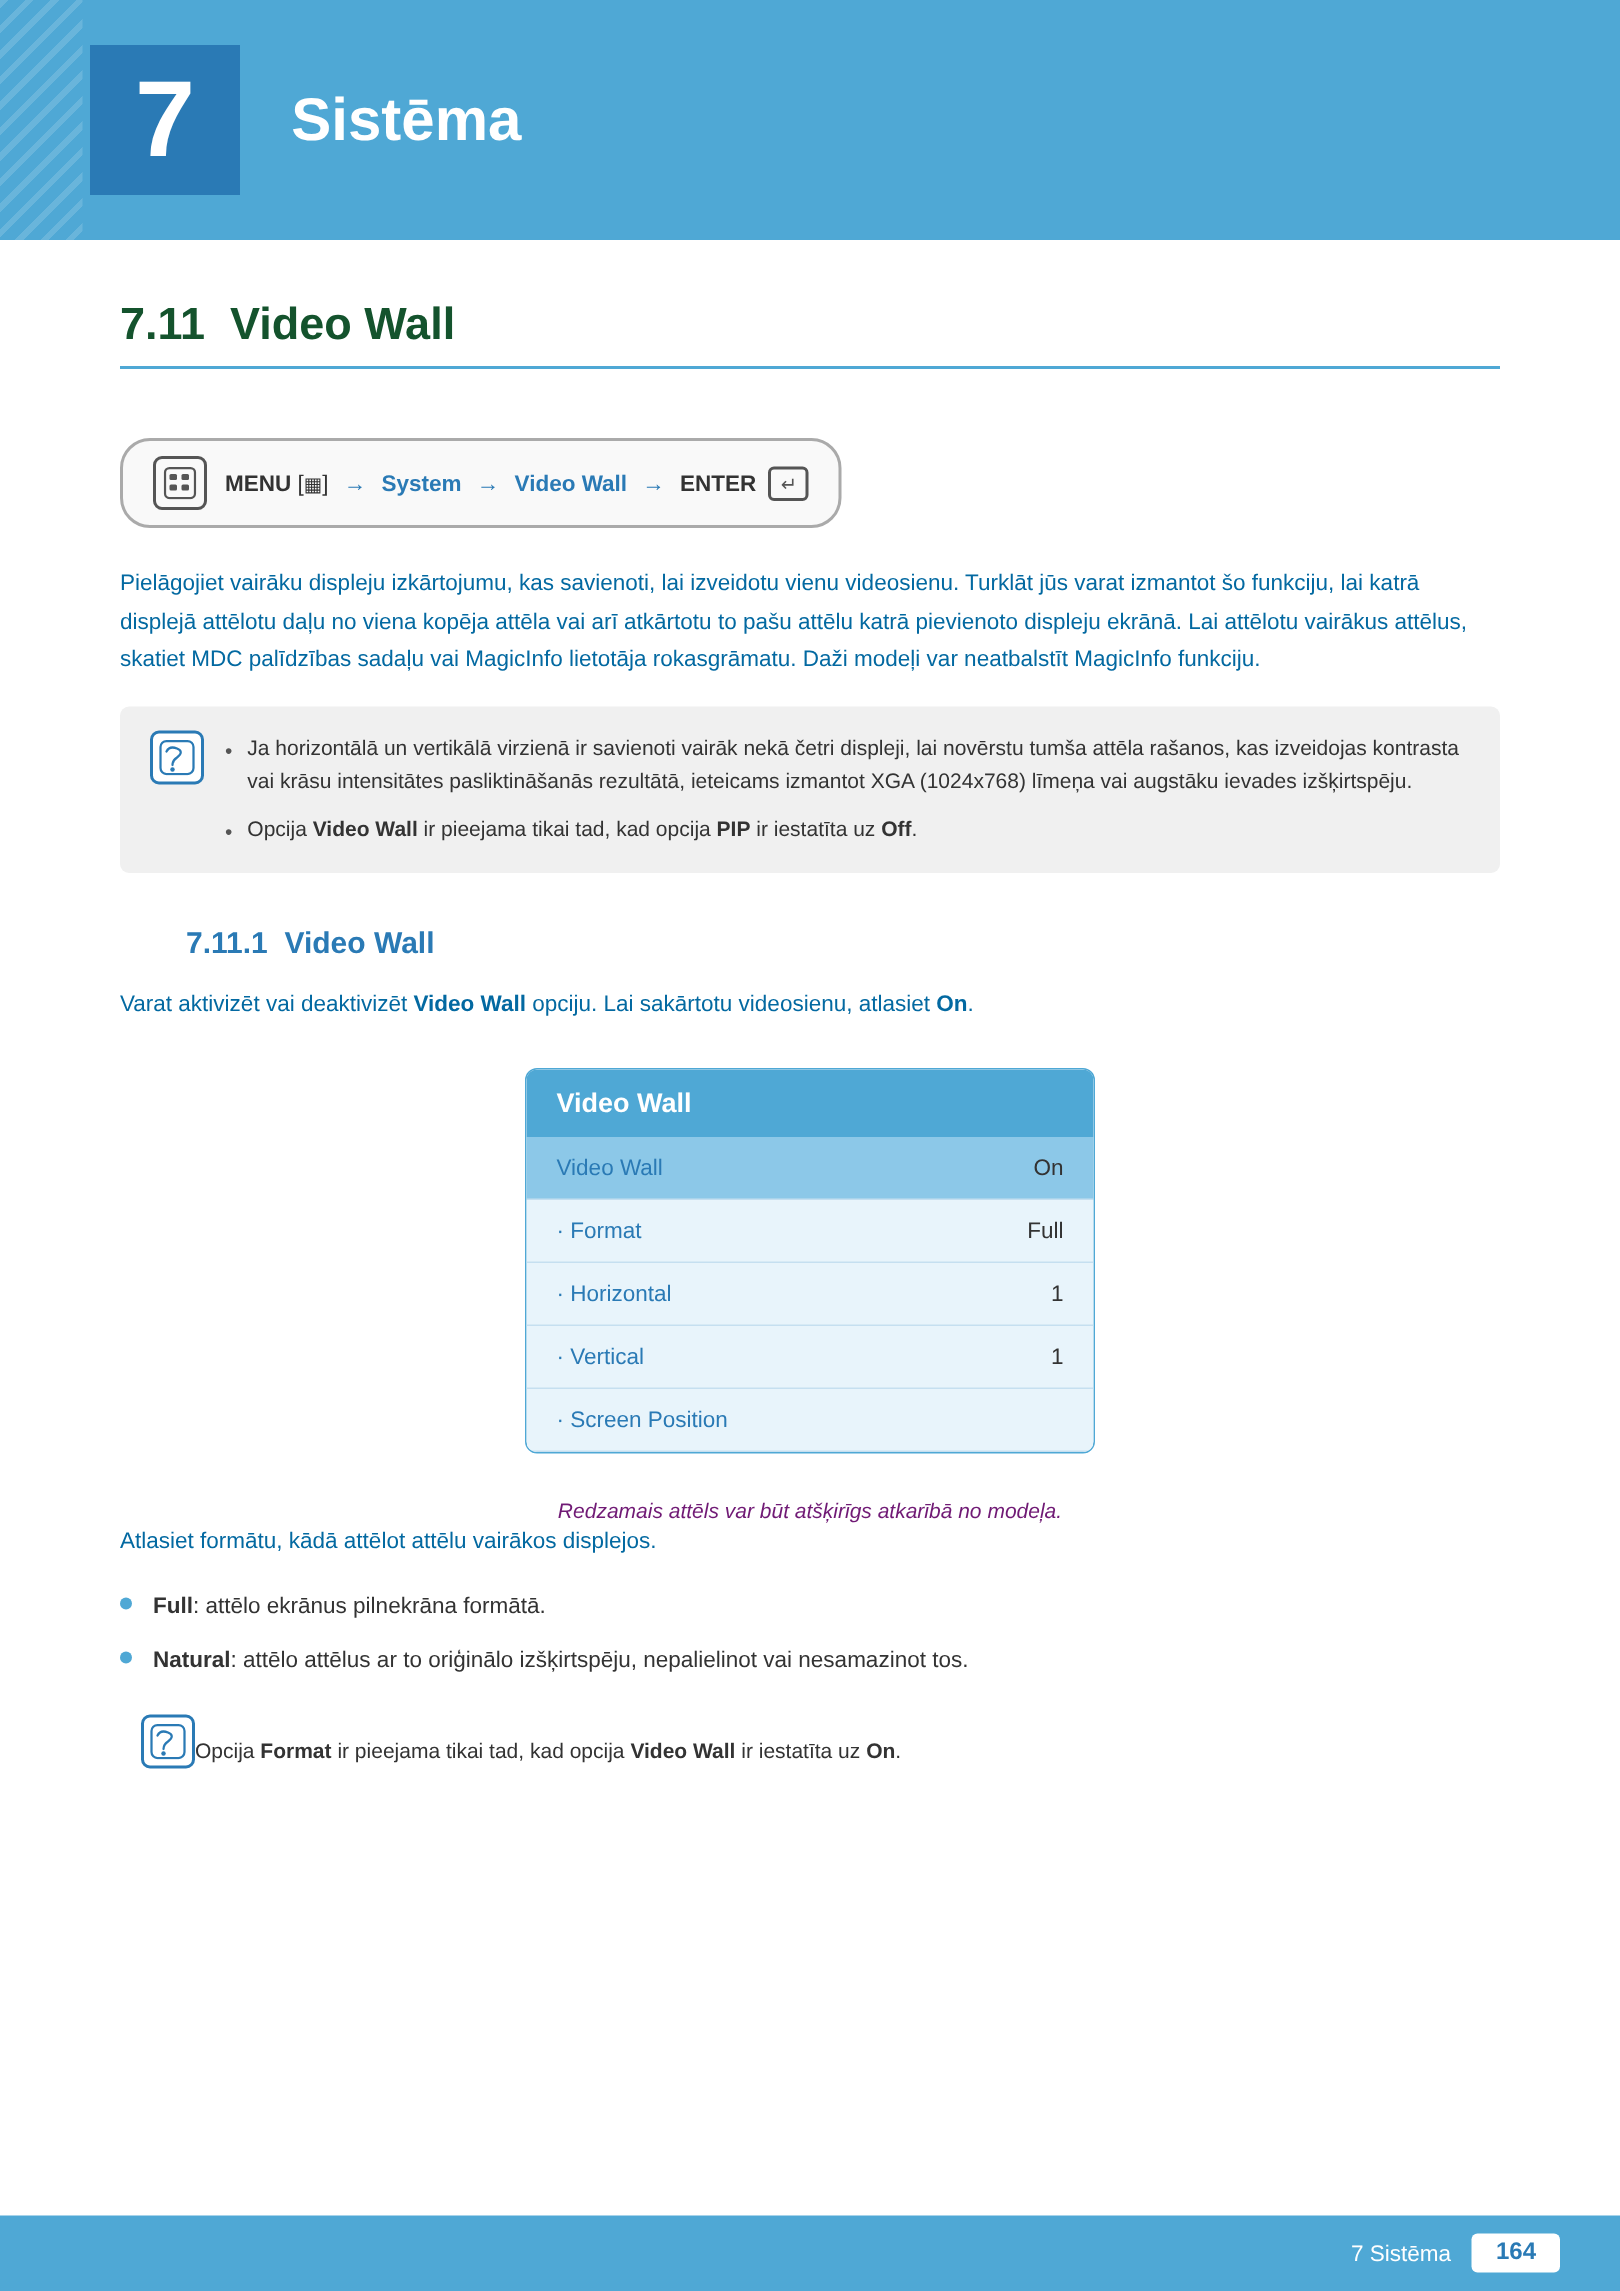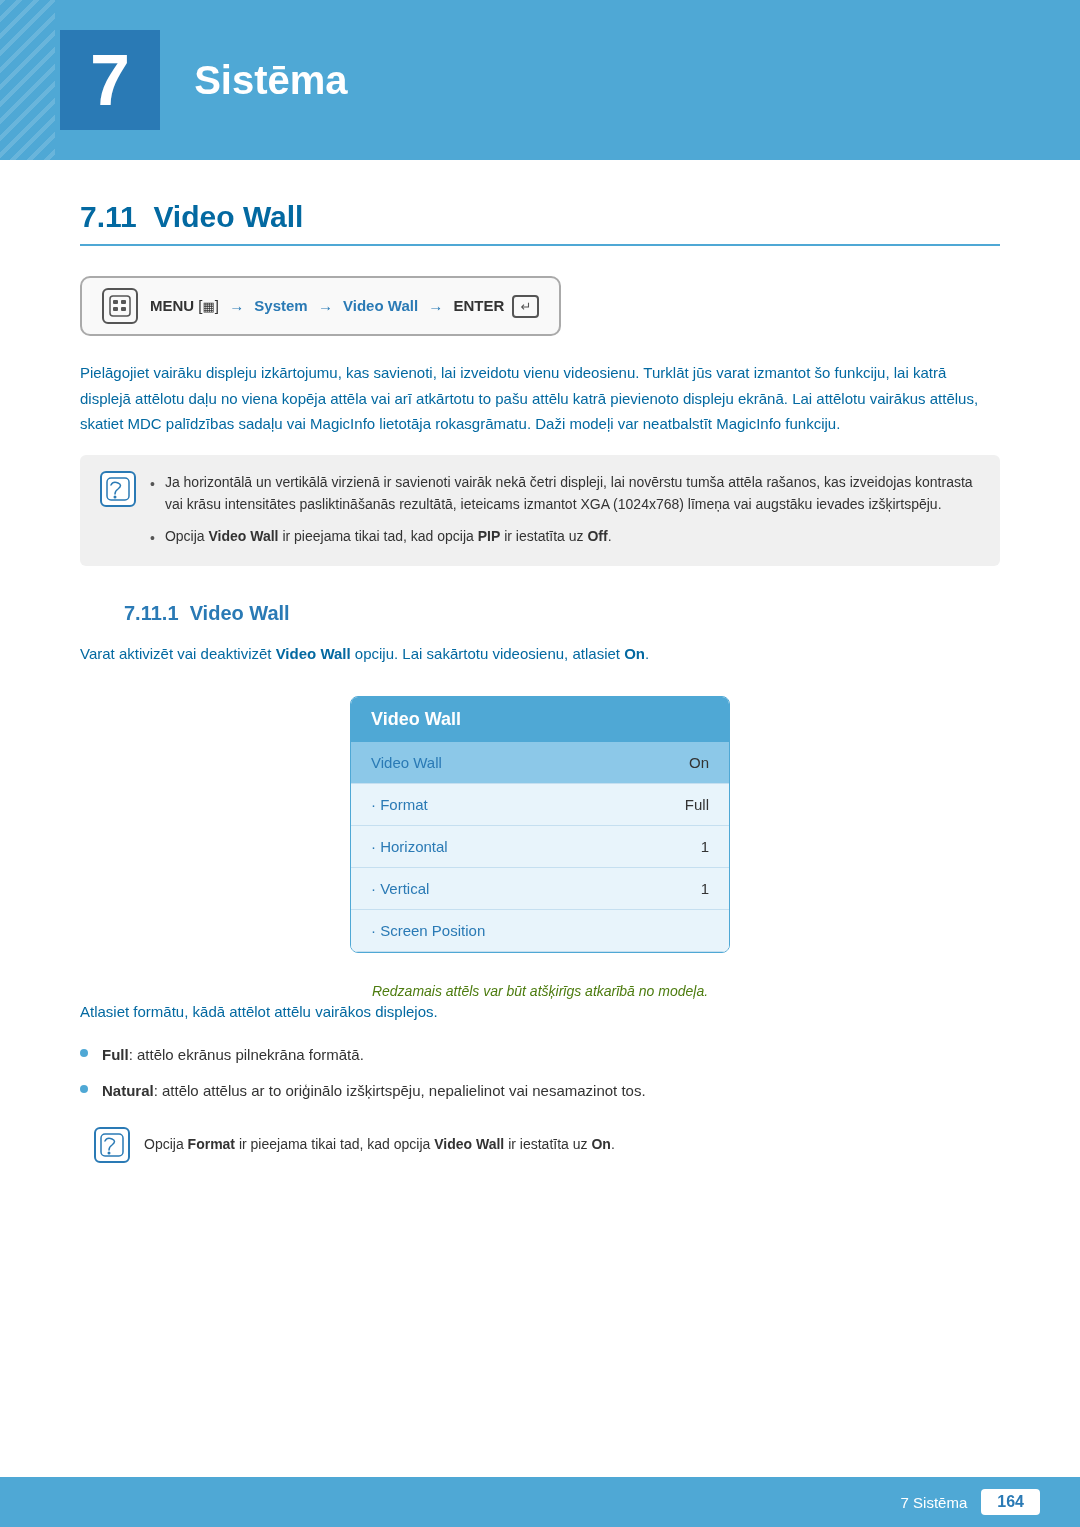--- a/index.html
+++ b/index.html
@@ -64,45 +64,46 @@
     }
 
     .main-content {
       padding: 0 80px 80px 80px;
     }
 
     
     .section-title {
       font-size: 30px;
       font-weight: bold;
-      color: #0369a1;
+      color: #14532d;
       margin-bottom: 30px;
       padding-bottom: 10px;
       border-bottom: 2px solid #4fa8d5;
     }
 
     .subsection-title {
       font-size: 20px;
       font-weight: bold;
       color: #2a7ab5;
       margin-bottom: 16px;
       margin-top: 36px;
       margin-left: 44px;
     }
 
     
     .menu-path-box {
       border: 2px solid #aaa;
-      border-radius: 10px;
+      border-radius: 20px;
       display: inline-flex;
       align-items: center;
       padding: 10px 20px;
       margin-bottom: 24px;
       background: #f9f9f9;
       font-size: 15px;
+      margin-top: 16px;
     }
 
     .menu-icon {
       width: 36px;
       height: 36px;
       border: 2px solid #555;
       border-radius: 6px;
       display: inline-flex;
       align-items: center;
       justify-content: center;
@@ -239,21 +240,21 @@
       font-weight: normal;
     }
 
     .ui-mockup-row.selected {
       background: #8cc8e8;
     }
 
     .caption-text {
       text-align: center;
       font-size: 14px;
-      color: #4d7c0f;
+      color: #701a75;
       margin-top: 28px;
       font-style: italic;
     }
 
     
     .bullet-list {
       margin: 14px 0;
       padding-left: 0;
     }
 
@@ -299,22 +300,21 @@
       background: #fff;
       color: #2a7ab5;
       font-weight: bold;
       font-size: 16px;
       padding: 4px 16px;
       border-radius: 4px;
     }
 
     .small-note-box {
       display: flex;
-      align-items: center;
-      gap: 14px;
+      align-items: flex-end;
       margin: 14px 0;
       padding: 10px 14px;
     }
 
   </style>
 </head>
 <body>
 
 <div class="header-section">
   <span class="chapter-number-box">7</span>

